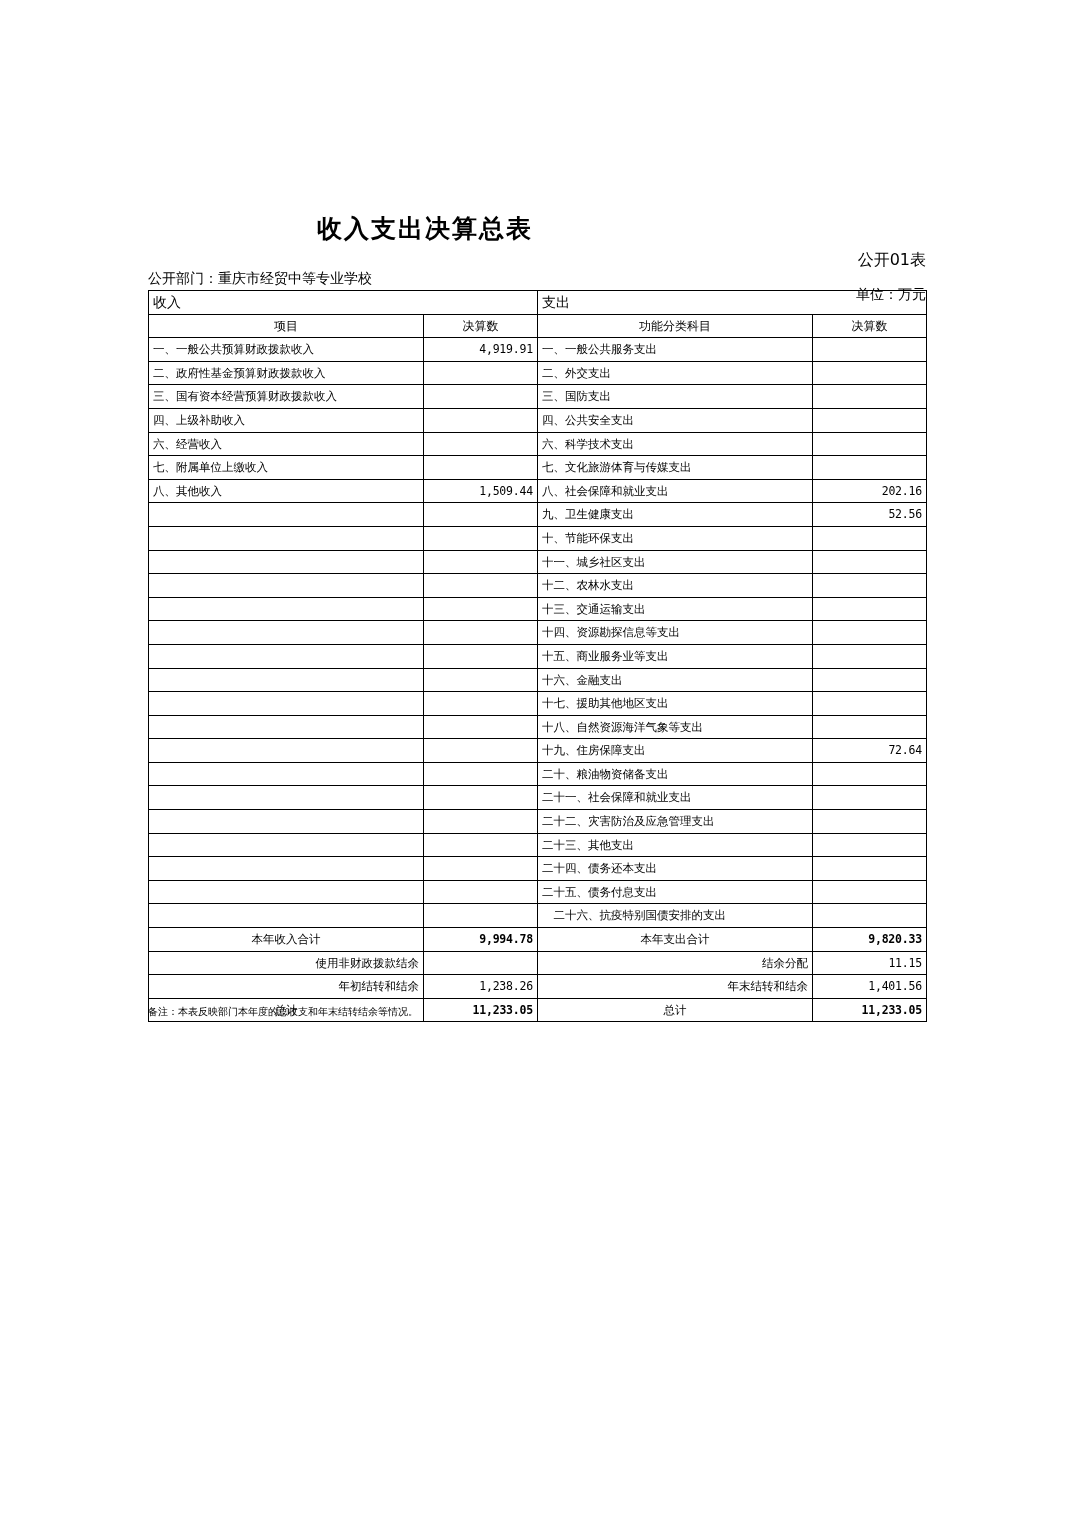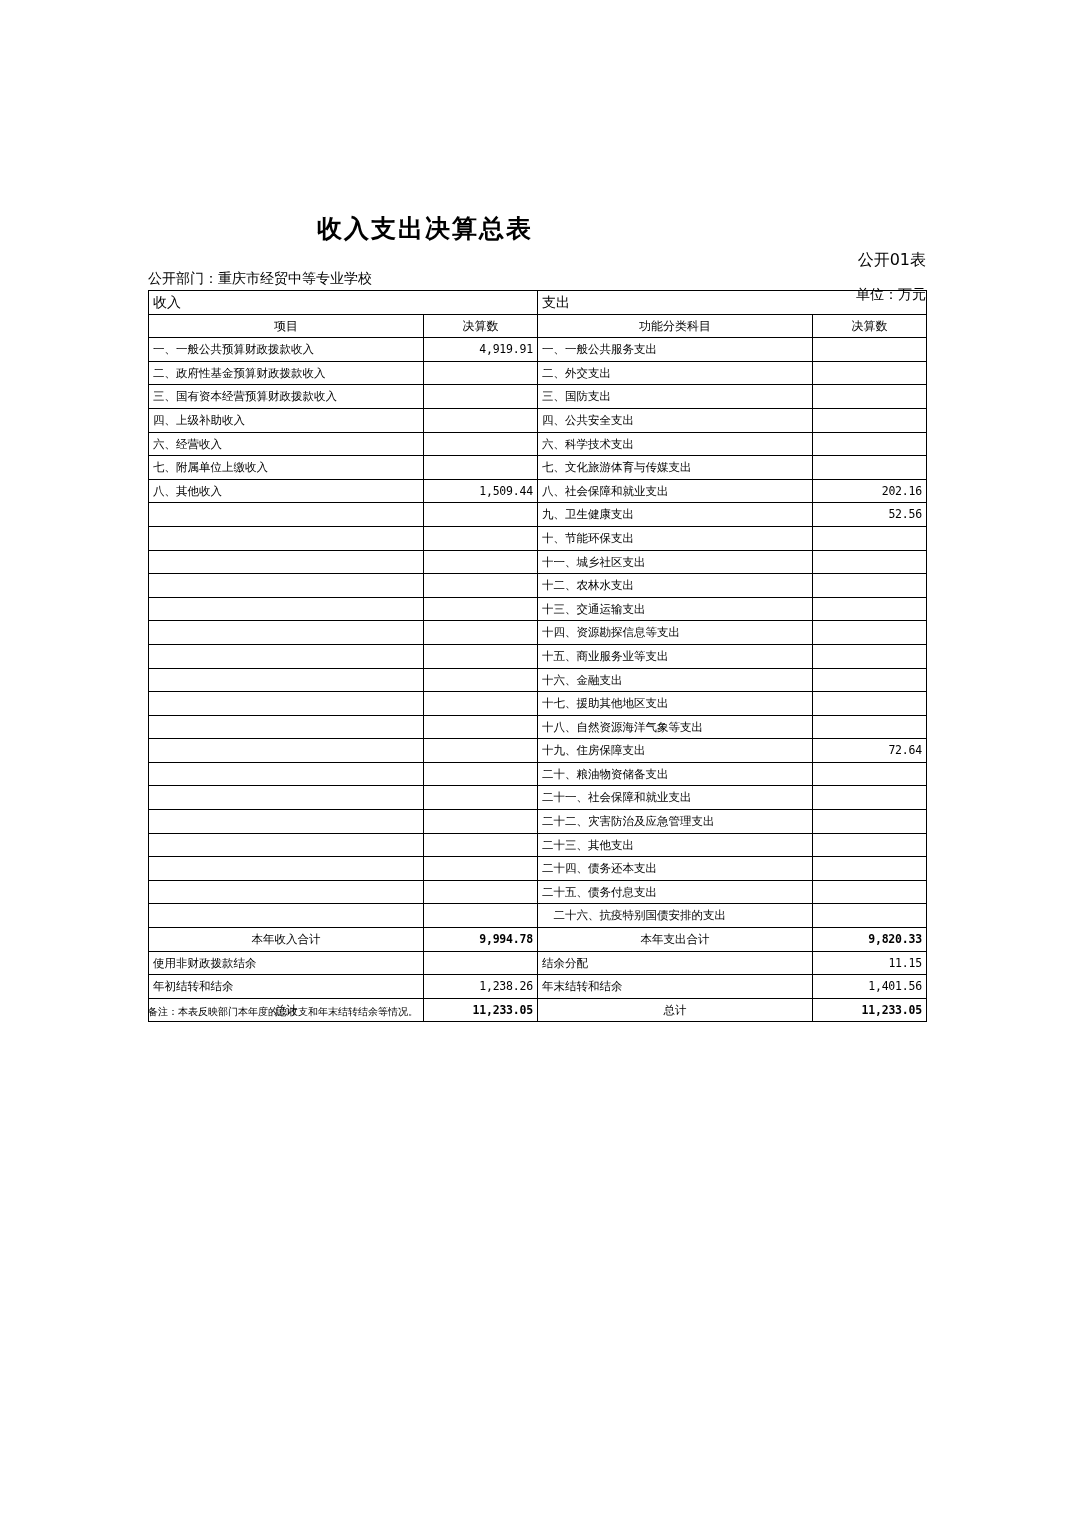--- a/index.html
+++ b/index.html
@@ -90,21 +90,21 @@
   }
   .lbl {
     text-align: left;
   }
   .ctr-bold {
     text-align: center;
     font-weight: bold;
     margin-left: 34px;
   }
   .ctr {
-    text-align: left;
+    text-align: right;
   }
   .note {
     position: absolute;
     left: 148px;
     top: 1005px;
     font-size: 10px;
     font-family: "DejaVu Sans", sans-serif;
   }
   col.c1 { width: 275px; }
   col.c2 { width: 114px; }

